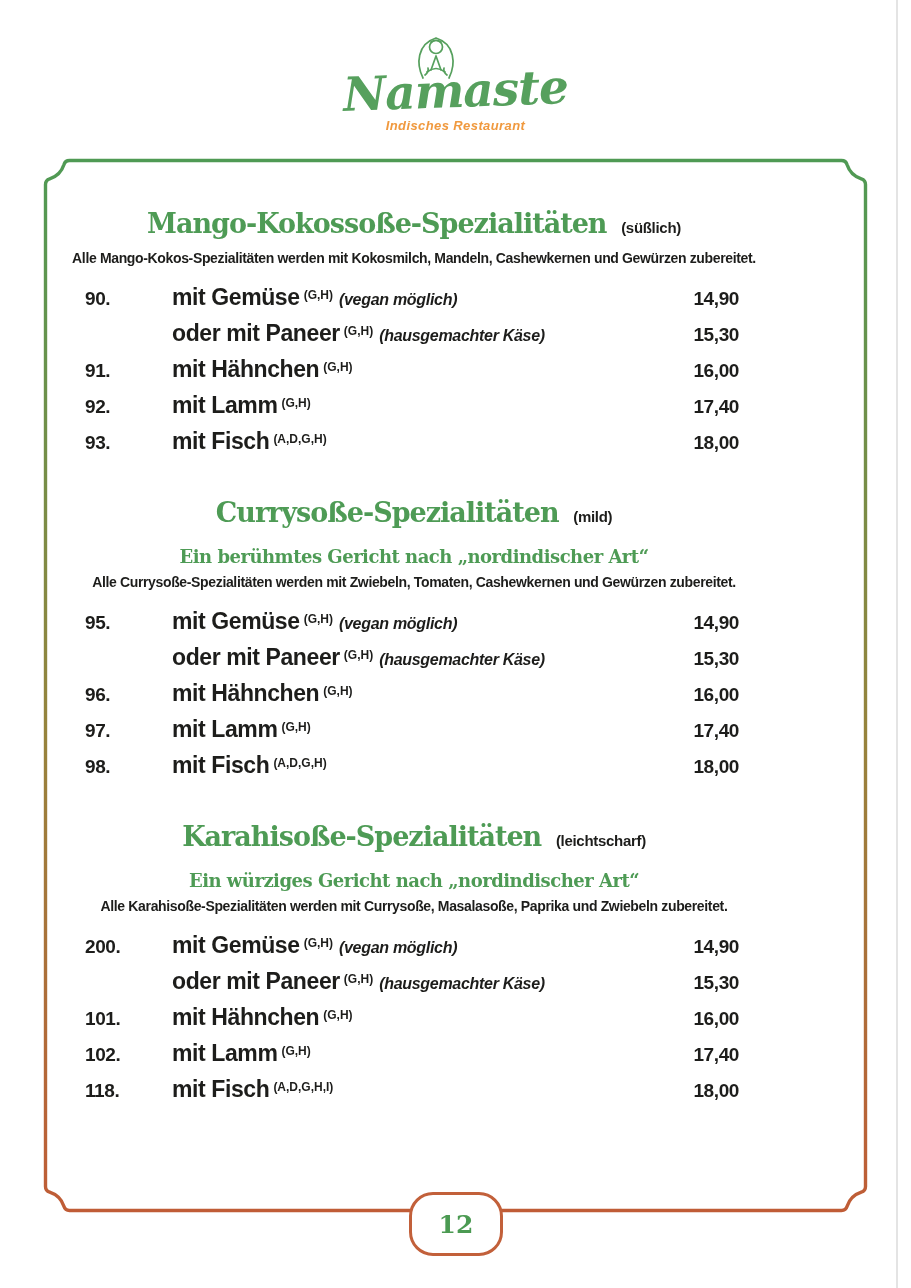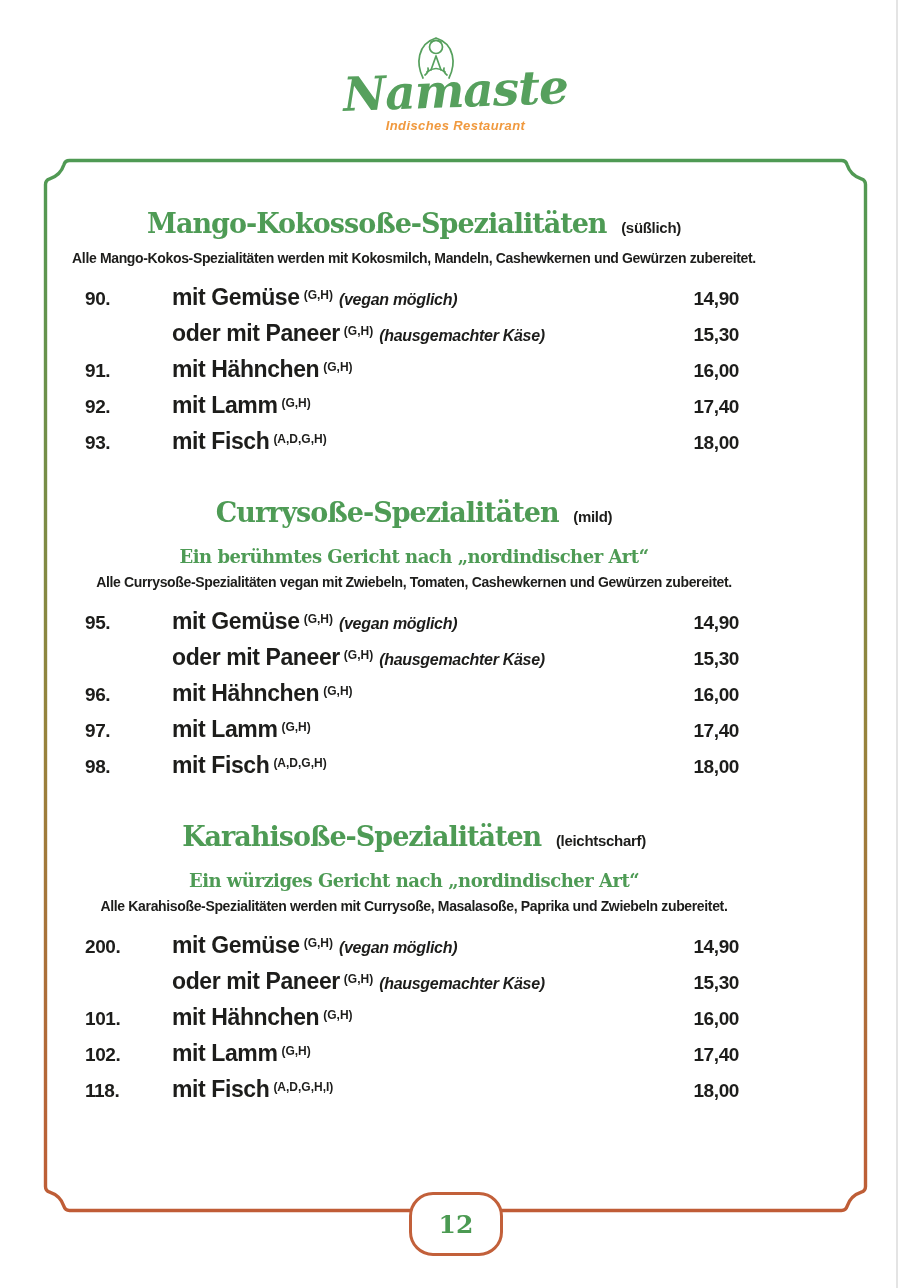--- a/index.html
+++ b/index.html
@@ -154,21 +154,21 @@
       </div>
     </div>
   </section>
 
   <section class="menu-section sec-2">
     <h2 class="sec-title">
       <span class="t">Currysoße-Spezialitäten</span>
       <span class="sp">(mild)</span>
     </h2>
     <div class="sec-subtitle">Ein berühmtes Gericht nach „nordindischer Art“</div>
-    <div class="sec-desc">Alle Currysoße-Spezialitäten vegan mit Zwiebeln, Tomaten, Cashewkernen und Gewürzen zubereitet.</div>
+    <div class="sec-desc">Alle Currysoße-Spezialitäten werden mit Zwiebeln, Tomaten, Cashewkernen und Gewürzen zubereitet.</div>
     <div class="items">
       <div class="row">
         <span class="num">95.</span>
         <span class="nm"><span class="name">mit Gemüse</span><span class="alg">(G,H)</span><span class="note">(vegan möglich)</span></span>
         <span class="price">14,90</span>
       </div>
       <div class="row">
         <span class="num"></span>
         <span class="nm"><span class="name">oder mit Paneer</span><span class="alg">(G,H)</span><span class="note">(hausgemachter Käse)</span></span>
         <span class="price">15,30</span>

